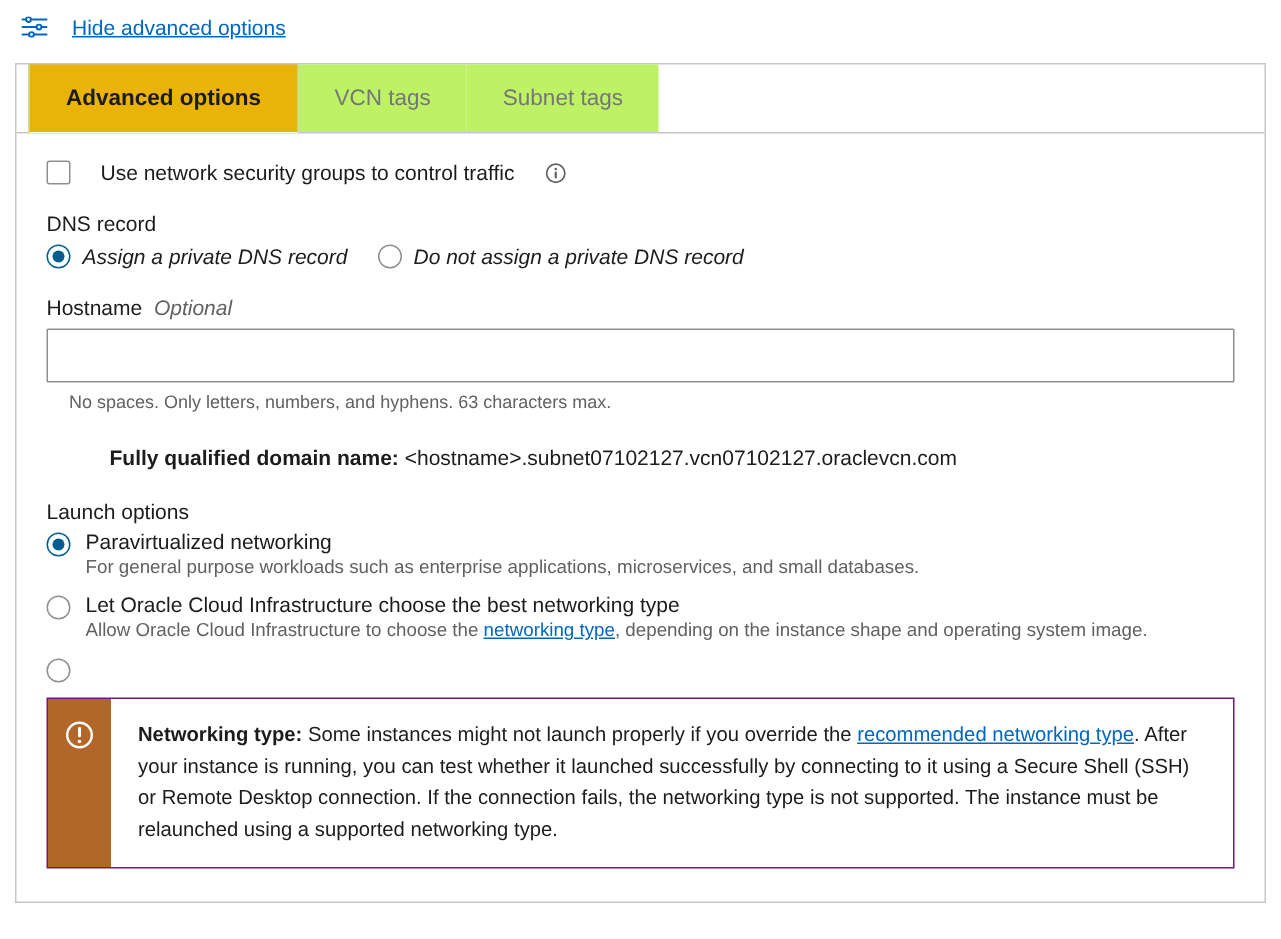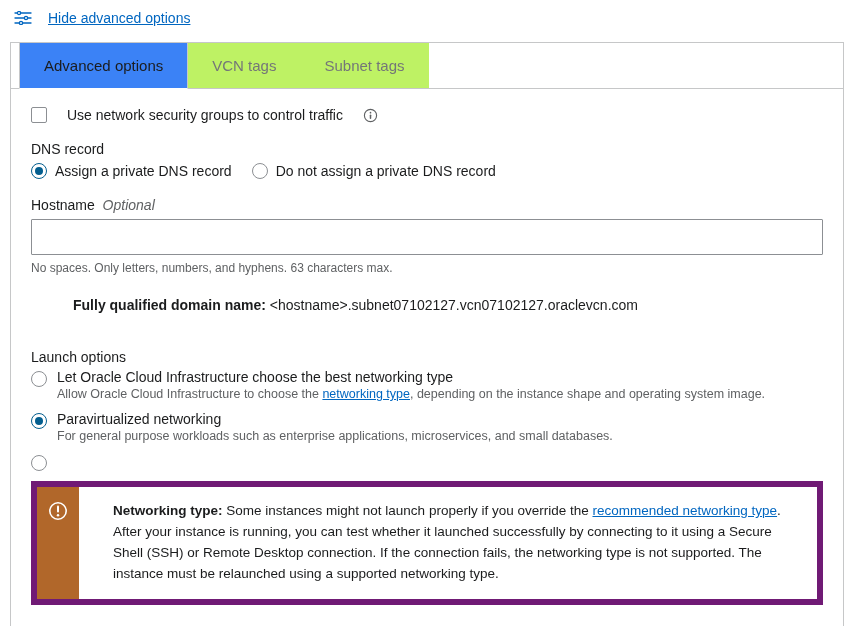--- a/index.html
+++ b/index.html
@@ -39,26 +39,26 @@
     .tab {
       padding: 14px 24px;
       font-size: 15px;
       color: #747678;
       cursor: pointer;
       background: #bef264;
       position: relative;
     }
     .tab.active {
       color: #1b1c1d;
-      font-weight: 400;
+      font-weight: 700;
       border: 1px solid #c6c7c8;
       border-bottom: 1px solid #fff;
       margin-bottom: -1px;
       margin-top: -1px;
-      background: #3b82f6;
+      background: #eab308;
     }
 
     .tab-content {
       padding: 18px 20px 22px 20px;
     }
 
     .field-row {
       margin-bottom: 18px;
     }
     .checkbox-row {
@@ -87,20 +87,21 @@
 
     .radio-row {
       display: flex;
       align-items: center;
       gap: 20px;
     }
     .radio-item {
       display: flex;
       align-items: flex-start;
       gap: 8px;
+      font-style: italic;
     }
     .radio-outer {
       width: 16px;
       height: 16px;
       border: 1.5px solid #8c8f93;
       border-radius: 50%;
       display: flex;
       align-items: center;
       justify-content: center;
       background: #fff;
@@ -132,31 +133,32 @@
       height: 36px;
       border: 1px solid #8c8f93;
       border-radius: 1px;
       padding: 0 8px;
       font-size: 14px;
     }
     .hint-text {
       font-size: 12px;
       color: #5f6163;
       margin-top: 6px;
+      margin-left: 15px;
     }
 
     .fqdn {
       margin-top: 22px;
       font-size: 14px;
       padding-left: 42px;
     }
     .fqdn .bold { font-weight: 700; }
 
     .launch-label {
-      margin-top: 36px;
+      margin-top: 20px;
       font-size: 14px;
       margin-bottom: 4px;
     }
 
     .launch-option {
       display: flex;
       gap: 10px;
       align-items: flex-start;
       margin-bottom: 10px;
     }
@@ -172,22 +174,21 @@
       color: #5f6163;
       margin-top: 2px;
     }
     a.inline-link {
       color: #0066c0;
       text-decoration: underline;
     }
 
     .warn-box {
       display: flex;
-      border: 6px solid #701a75;
-      gap: 16px;
+      border: 1px solid #701a75;
     }
     .warn-bar {
       width: 42px;
       background: #b1672a;
       display: flex;
       align-items: flex-start;
       justify-content: center;
       padding-top: 14px;
       flex-shrink: 0;
     }
@@ -257,36 +258,36 @@
     <div class="hint-text">No spaces. Only letters, numbers, and hyphens. 63 characters max.</div>
 
     <div class="fqdn">
       <span class="bold">Fully qualified domain name:</span>
       <span>&lt;hostname&gt;.subnet07102127.vcn07102127.oraclevcn.com</span>
     </div>
 
     <div class="launch-label">Launch options</div>
 
     <div class="launch-option">
+      <div class="radio-outer checked">
+          <div class="radio-inner"></div>
+        </div>
+      <div>
+        <div class="opt-title">Paravirtualized networking</div>
+        <div class="opt-desc">For general purpose workloads such as enterprise applications, microservices, and small databases.</div>
+      </div>
+    </div>
+
+    <div class="launch-option">
       <div class="radio-outer"></div>
       <div>
         <div class="opt-title">Let Oracle Cloud Infrastructure choose the best networking type</div>
         <div class="opt-desc">
           <span>Allow Oracle Cloud Infrastructure to choose the </span><a href="#" class="inline-link">networking type</a><span>, depending on the instance shape and operating system image.</span>
         </div>
-      </div>
-    </div>
-
-    <div class="launch-option">
-      <div class="radio-outer checked">
-          <div class="radio-inner"></div>
-        </div>
-      <div>
-        <div class="opt-title">Paravirtualized networking</div>
-        <div class="opt-desc">For general purpose workloads such as enterprise applications, microservices, and small databases.</div>
       </div>
     </div>
 
     <div class="launch-option">
       <div class="radio-outer"></div>
       <div>
       </div>
     </div>
 
     <div class="warn-box">

